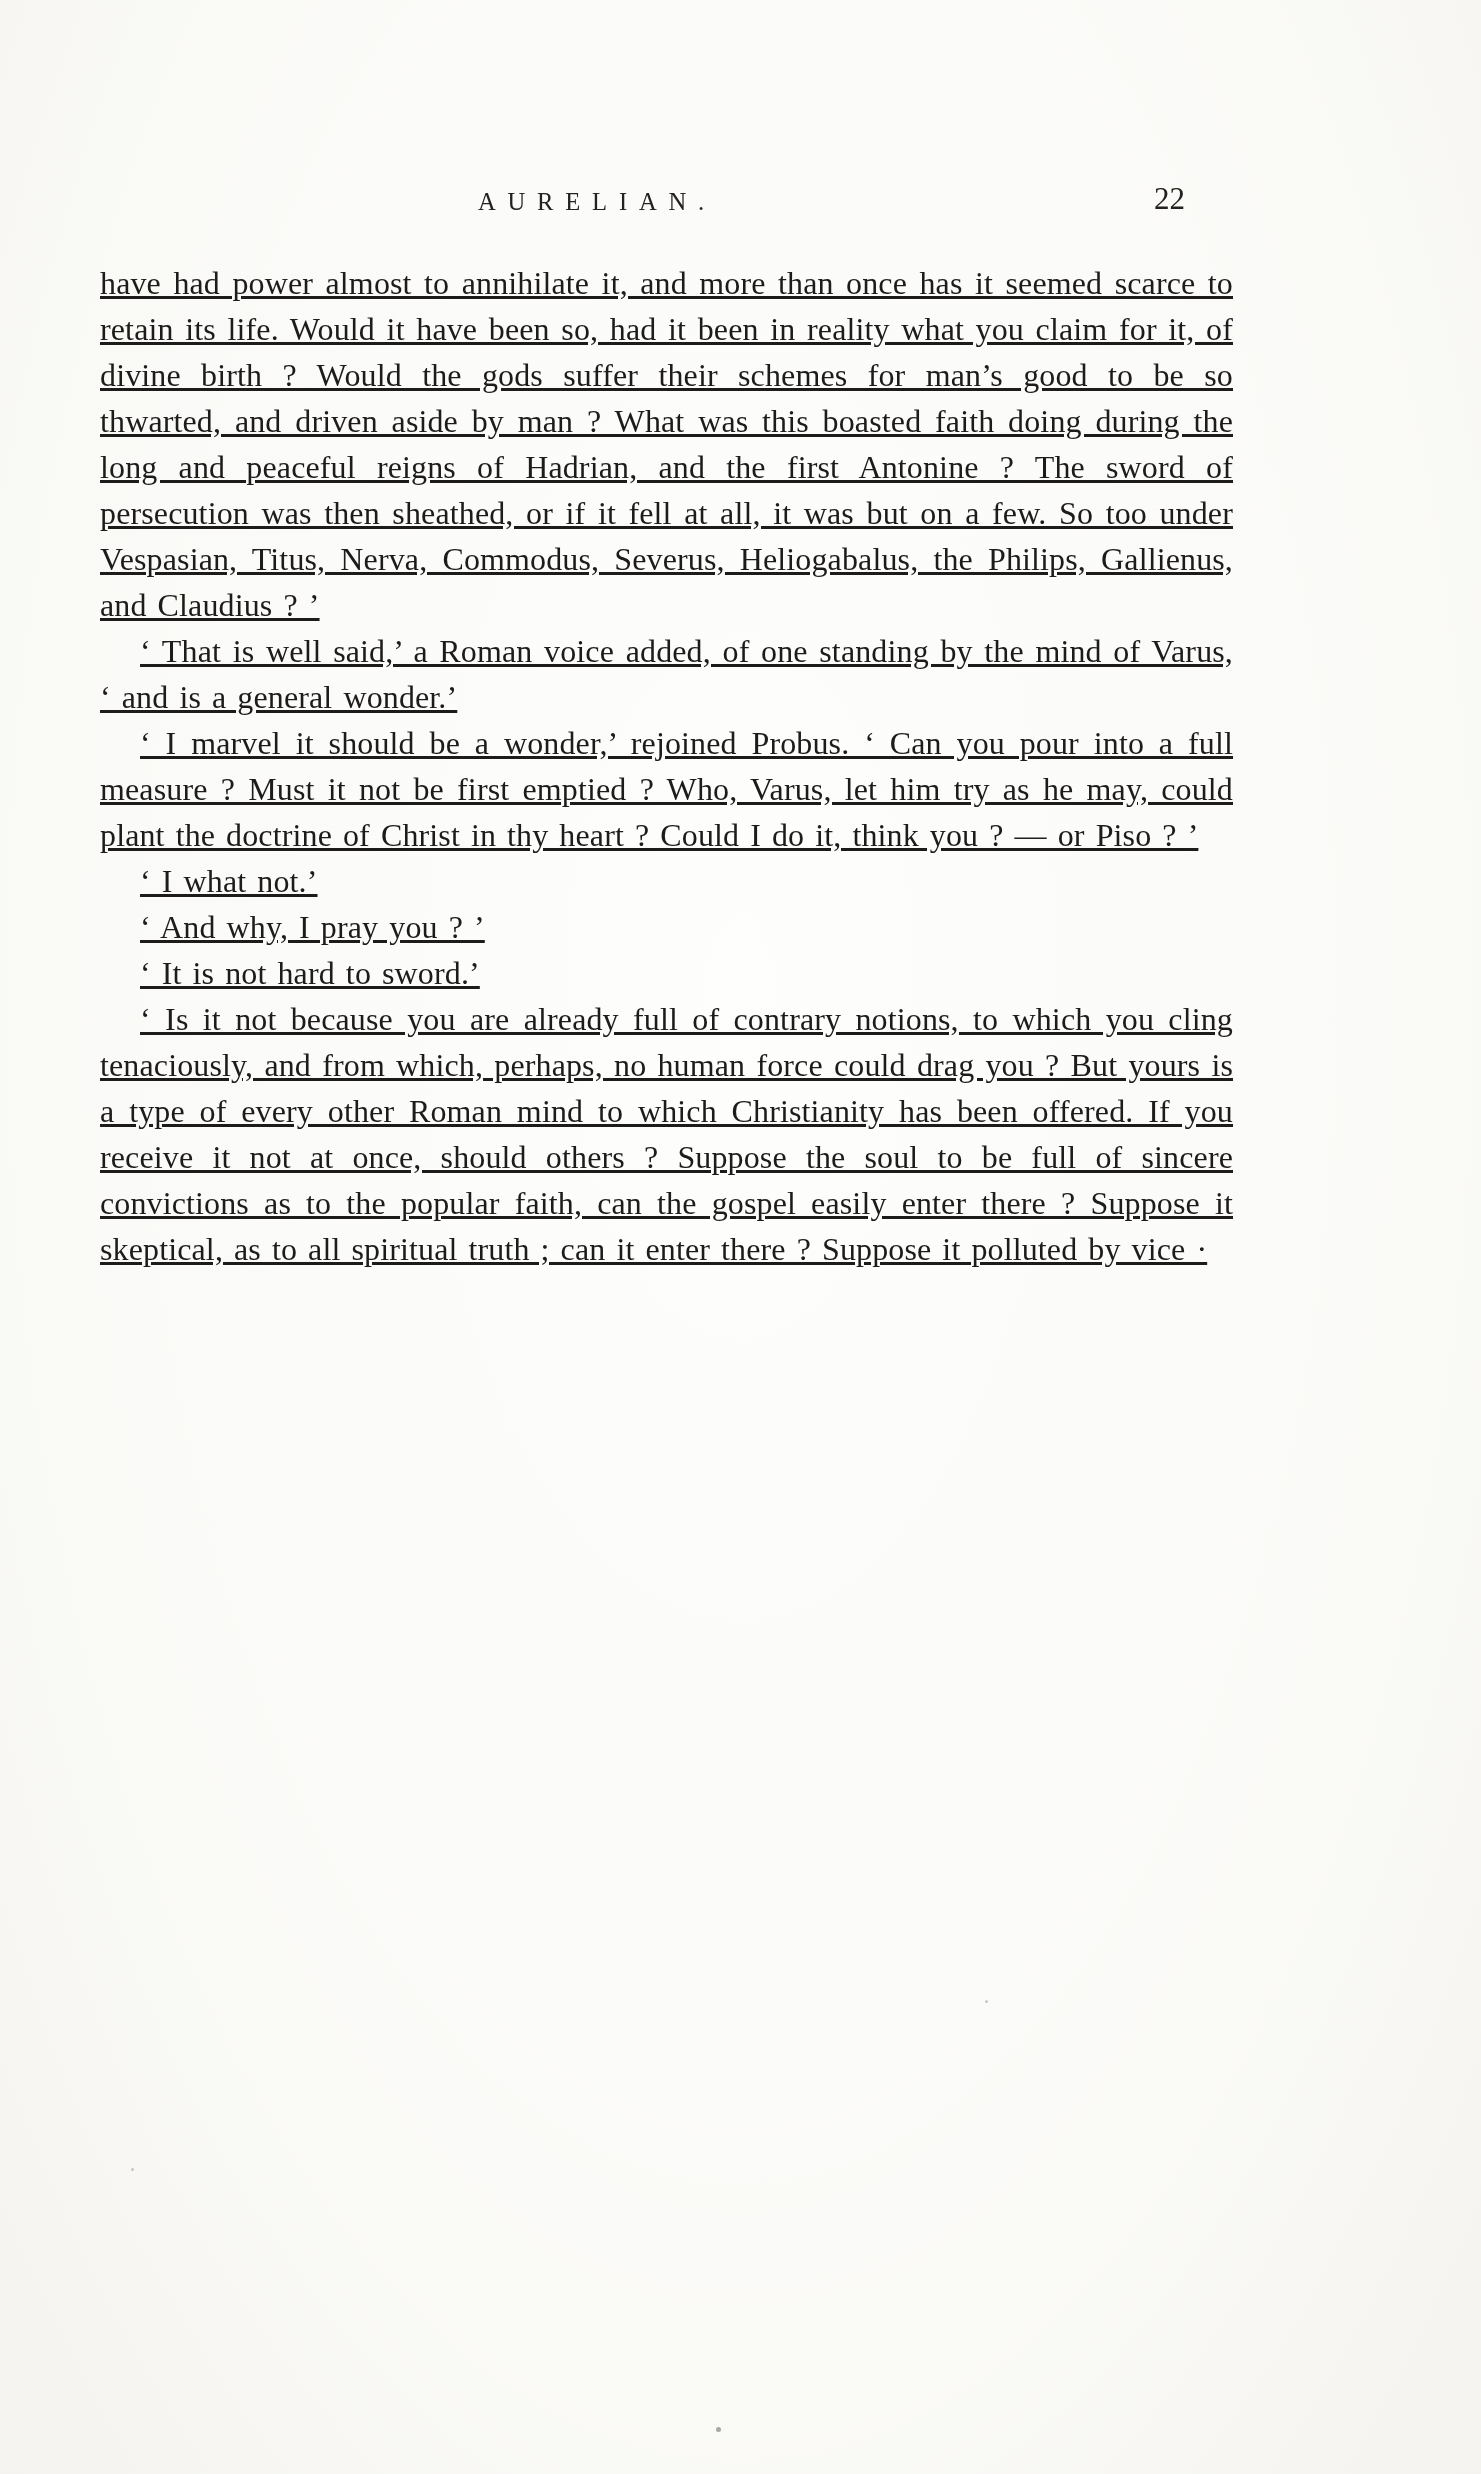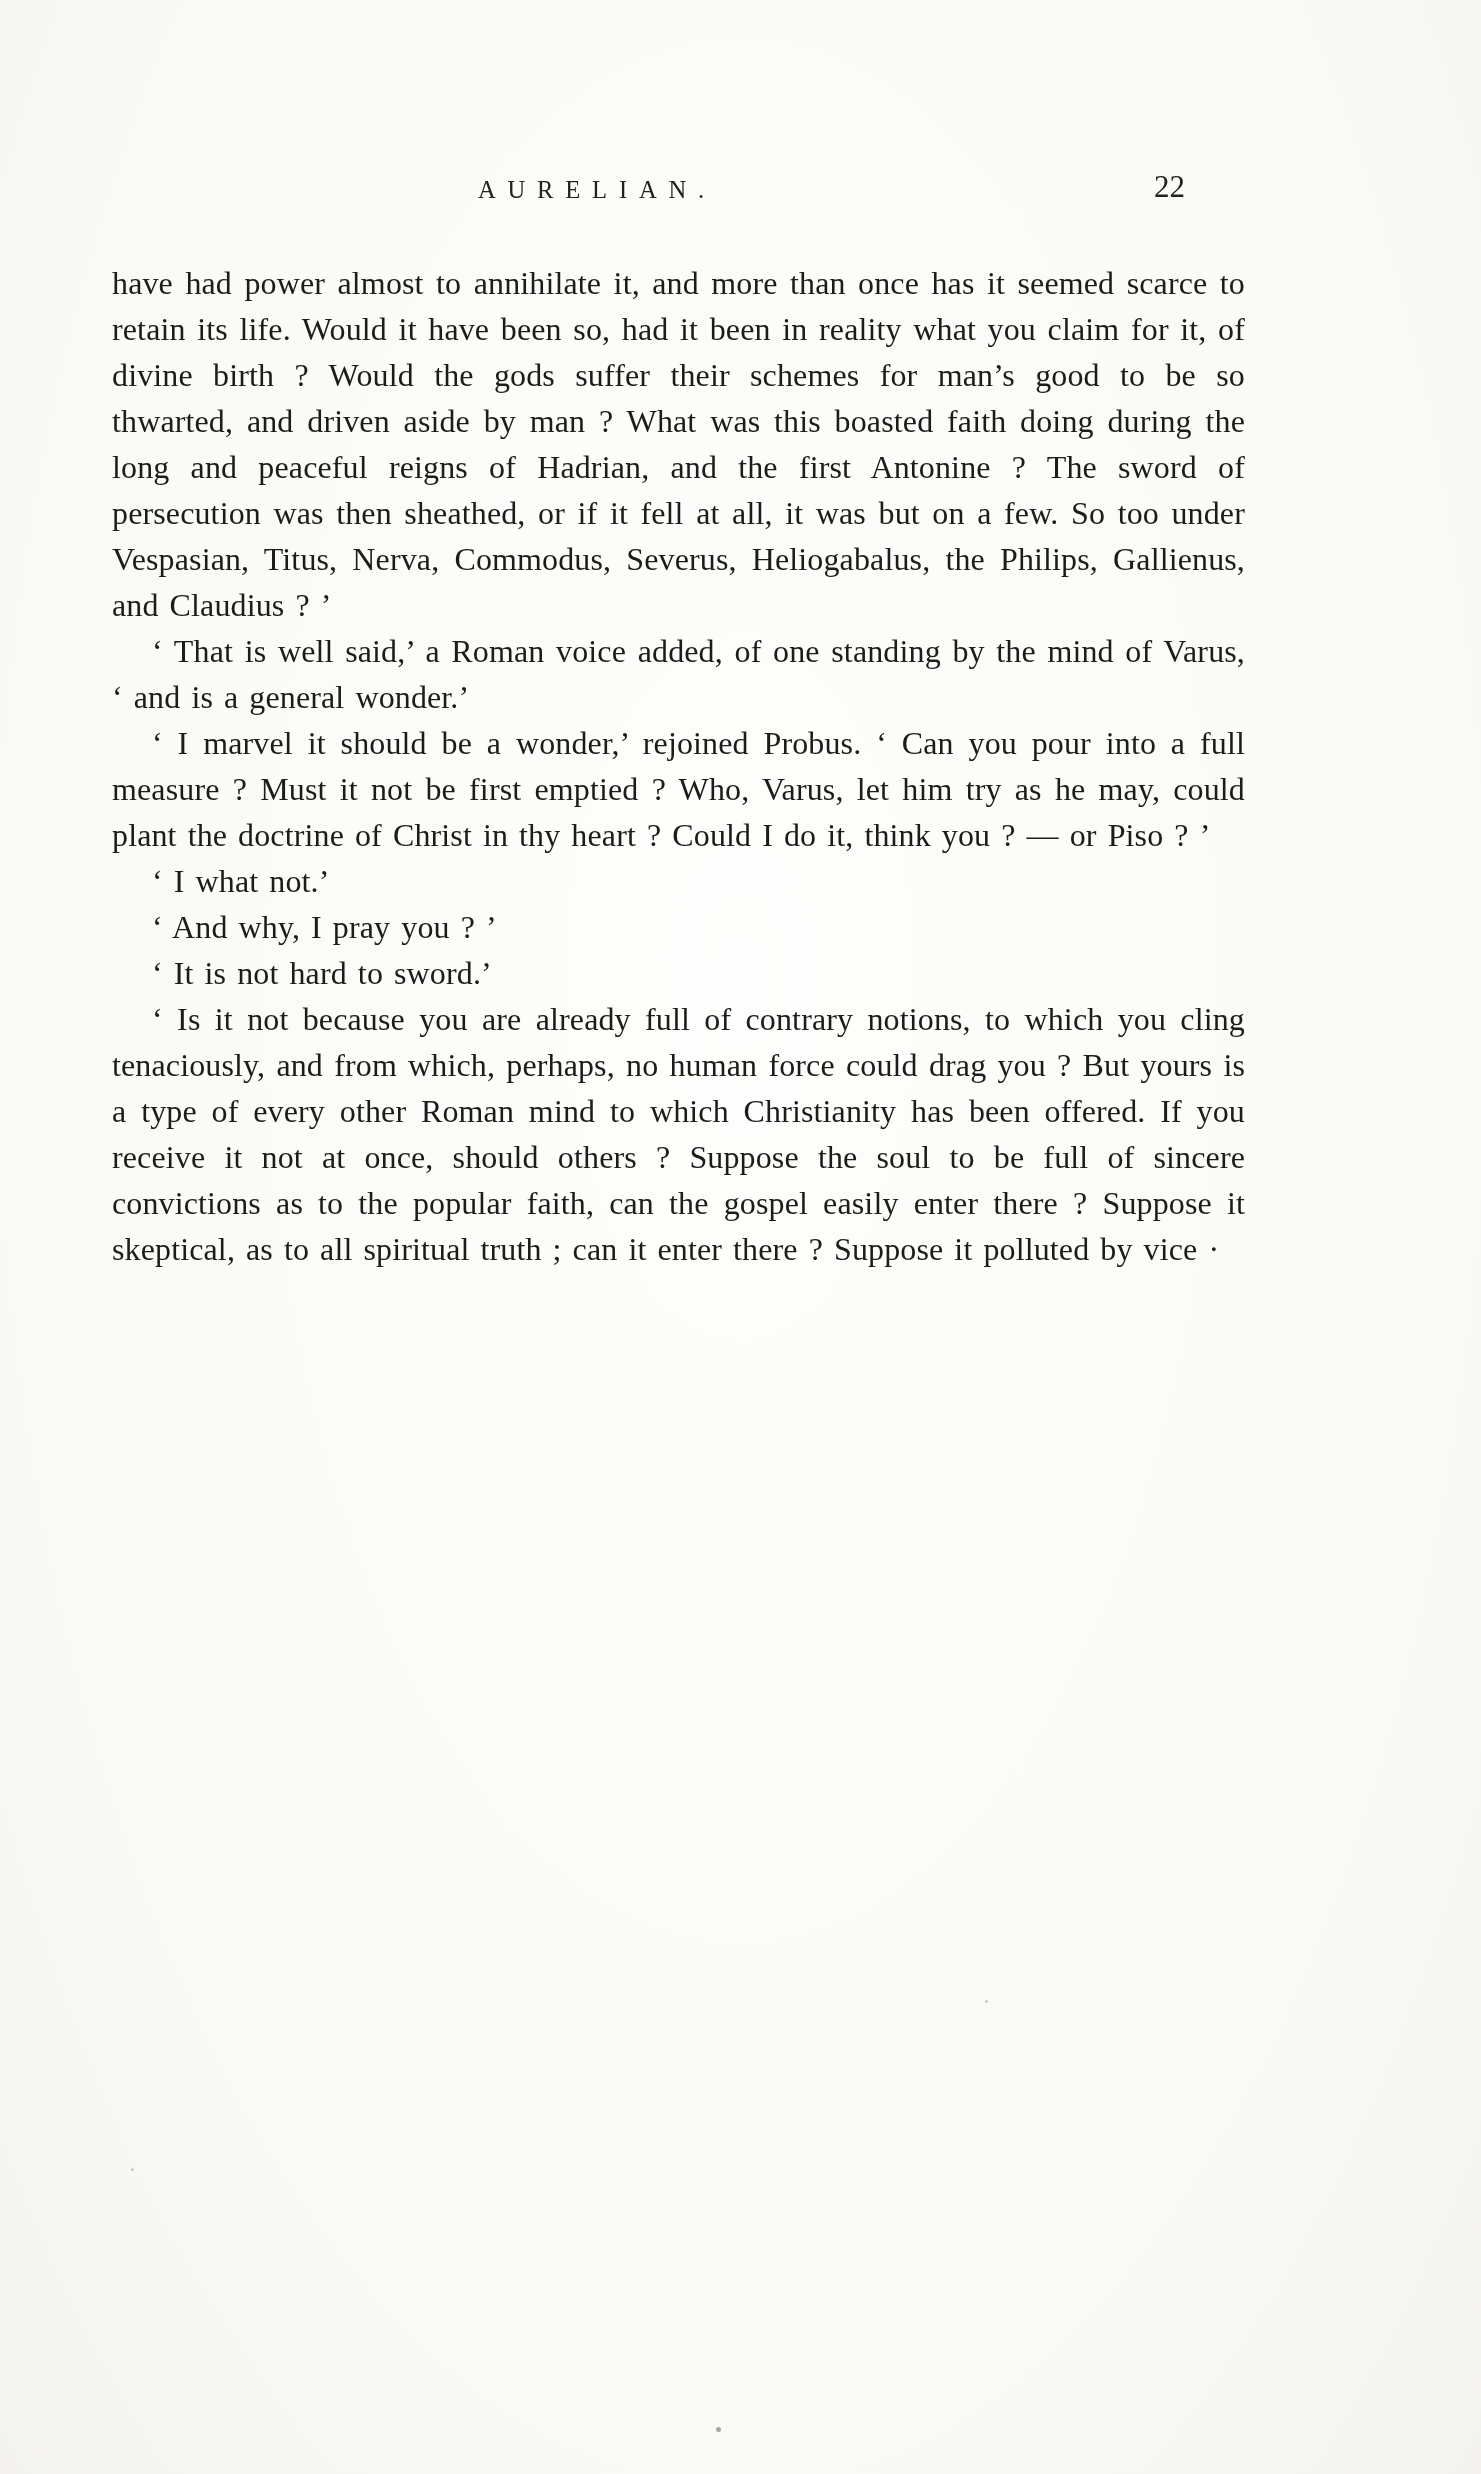--- a/index.html
+++ b/index.html
@@ -17,21 +17,21 @@
   }
   .scan-page {
     position: absolute;
     inset: 0;
     background:
       radial-gradient(ellipse at 50% 40%, rgba(255,255,255,0.6) 0%, rgba(245,244,240,0.35) 70%, rgba(236,234,228,0.5) 100%),
       #fcfcfa;
   }
   .running-header {
     position: absolute;
-    top: 176px;
+    top: 188px;
     left: 112px;
     width: 1131px;
     height: 45px;
   }
   .header-title {
     position: absolute;
     left: 0;
     width: 970px;
     text-align: center;
     font-size: 24.6px;
@@ -43,28 +43,29 @@
     position: absolute;
     right: 58px;
     top: -7.5px;
     font-size: 31px;
     font-weight: 400;
     color: #23221f;
   }
   .text-block {
     position: absolute;
     top: 260px;
-    left: 112px;
+    left: 100px;
     width: 1133px;
     font-size: 32px;
     line-height: 46px;
     text-align: justify;
     word-spacing: 0.09em;
     letter-spacing: 0.004em;
     color: #1d1c1a;
+    text-decoration: underline;
   }
   .text-block p {
     margin: 0;
     padding: 0;
   }
   .text-block p.indent {
     text-indent: 40px;
   }
   .speck {
     position: absolute;

